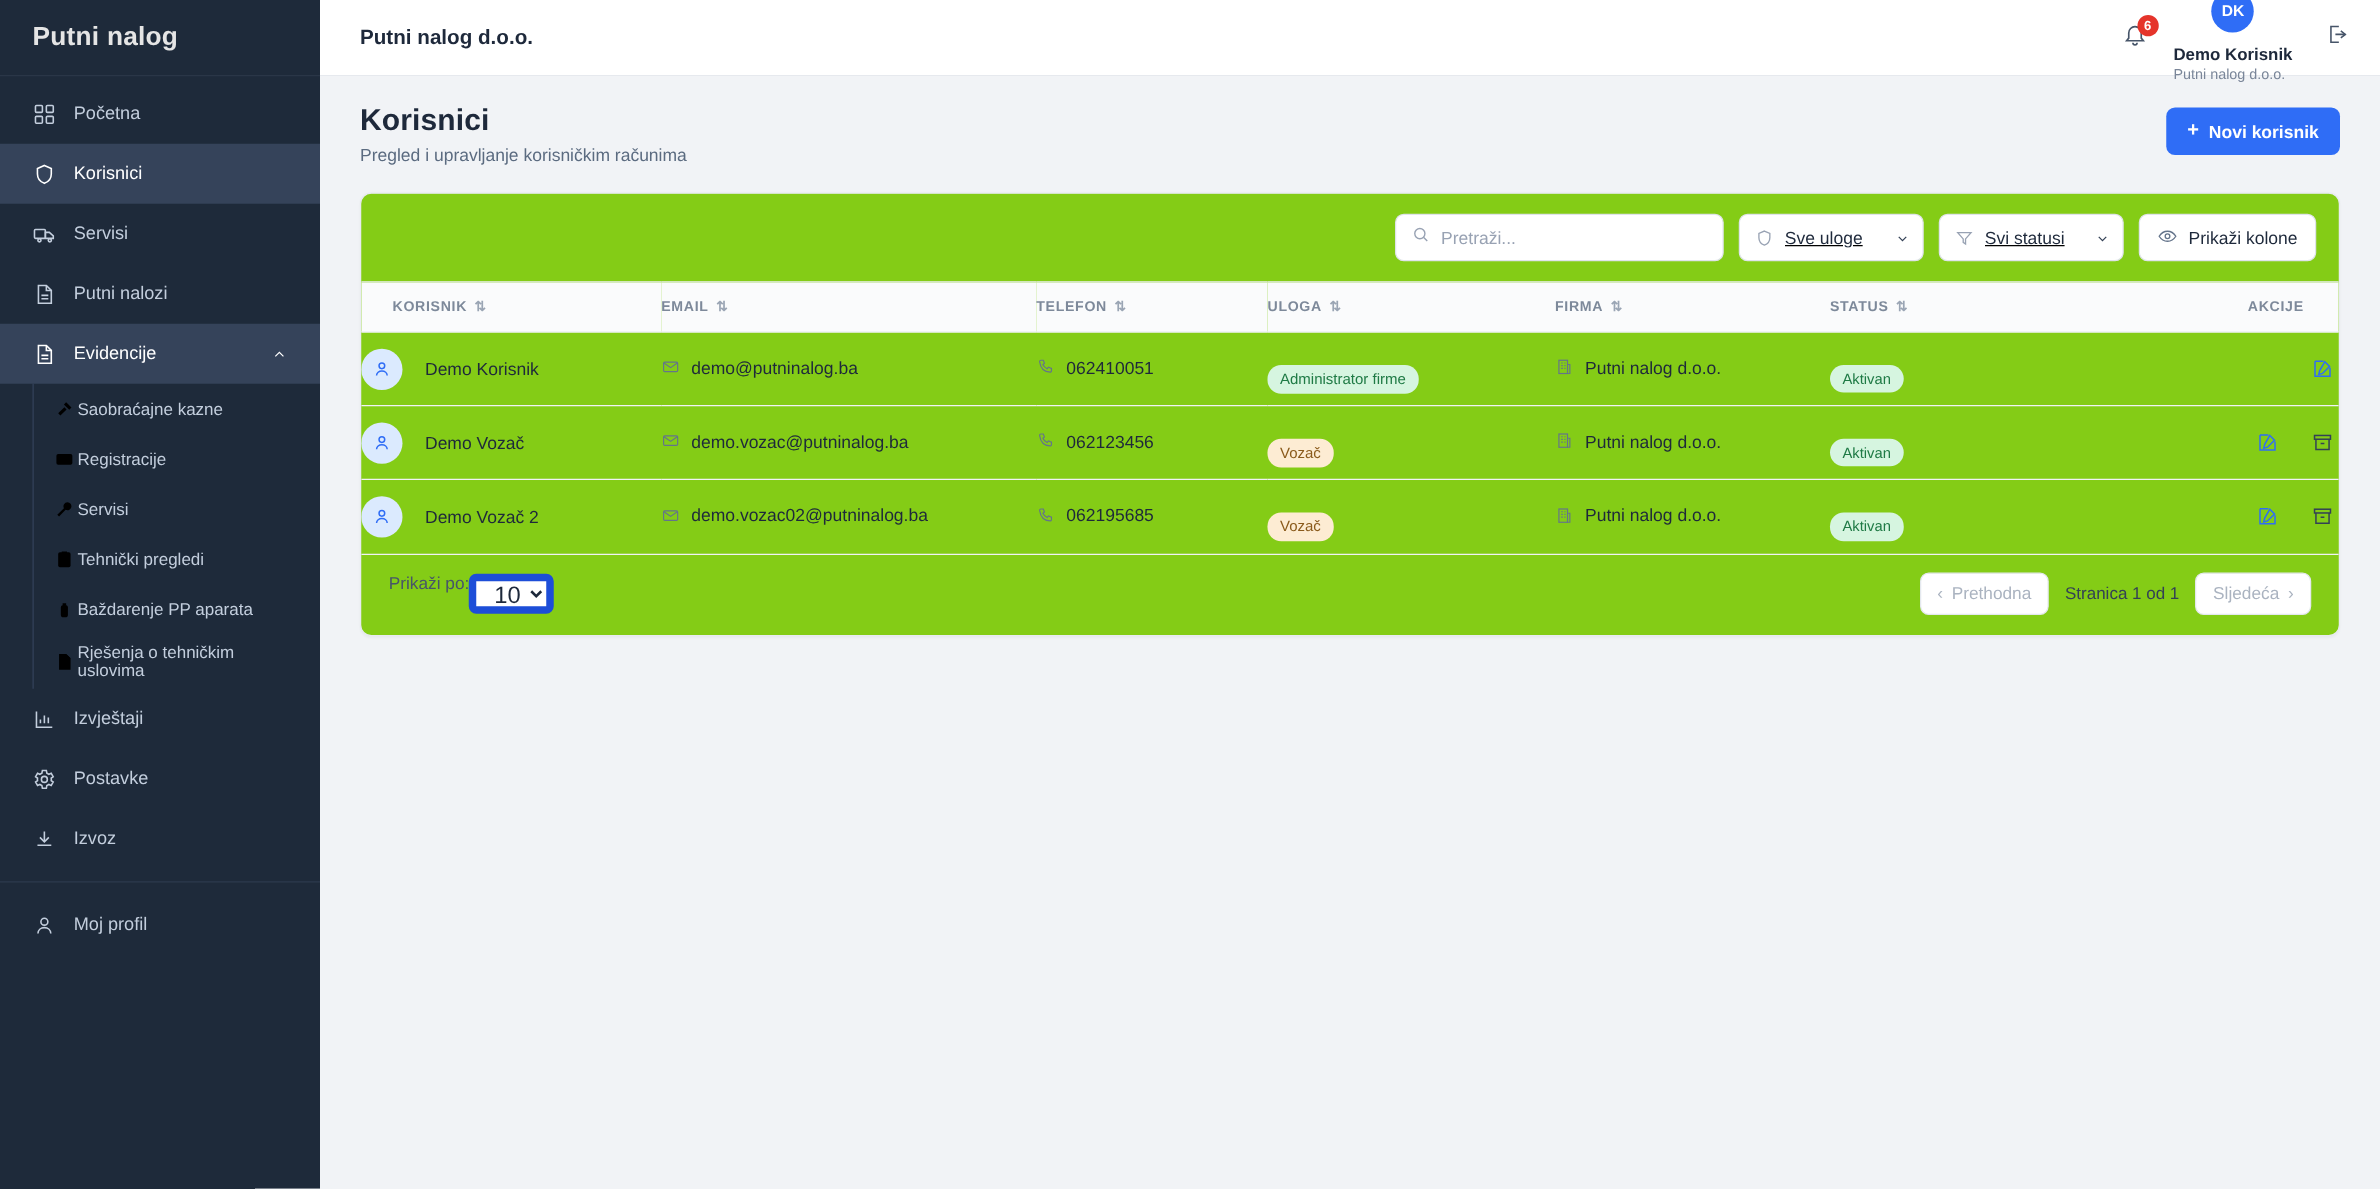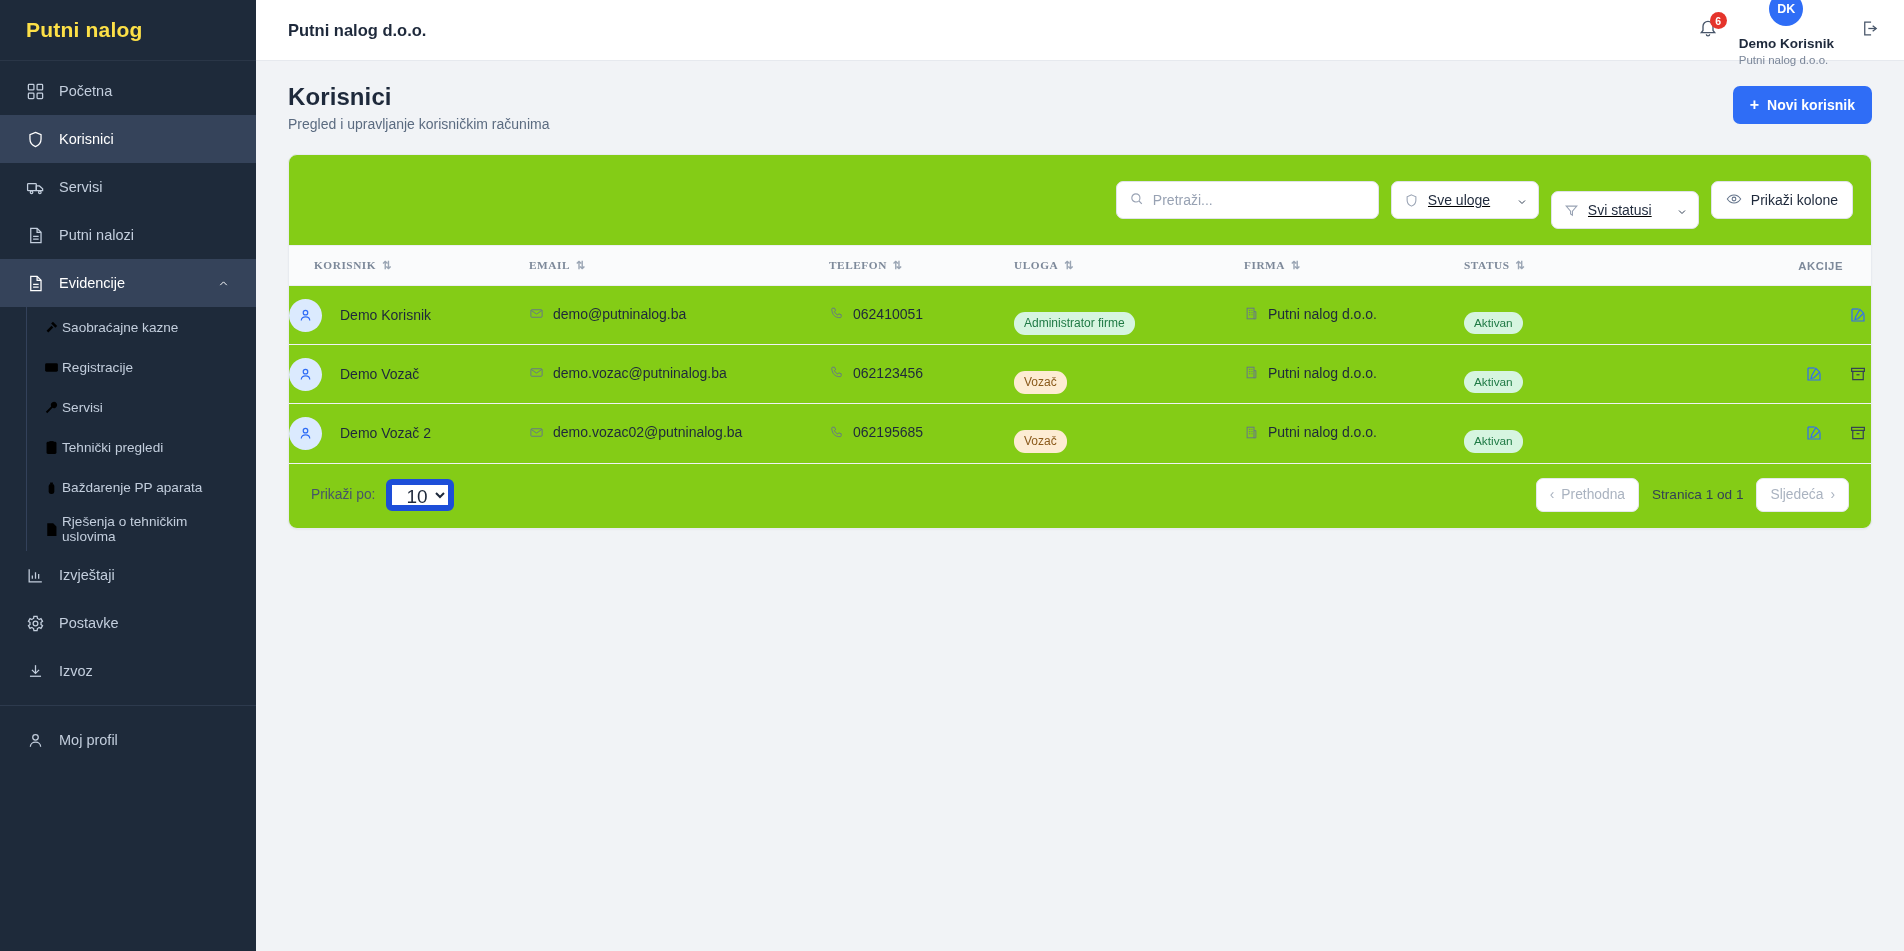--- a/index.html
+++ b/index.html
@@ -13,21 +13,21 @@
 
   
   .sidebar {
     width: 256px; flex: 0 0 256px; height: 951px;
     background: #1e2a3a; color: #cbd5e1;
     display: flex; flex-direction: column;
     overflow: hidden;
   }
   .sb-brand {
     height: 61px; display: flex; align-items: center;
-    padding: 0 26px; color: #fde047;
+    padding: 0 26px; color: #e5e5e5;
     font-size: 21px; font-weight: bold;
     border-bottom: 1px solid #2a3647;
     letter-spacing: .2px;
   }
   .sb-nav { padding-top: 6px; flex: 1 1 auto; overflow: hidden; }
   .sb-item {
     display: flex; align-items: center; gap: 14px;
     height: 48px; padding: 0 26px;
     font-size: 14.5px; color: #c3cedd;
     cursor: pointer; position: relative;
@@ -121,39 +121,39 @@
   .sel-box select {
     border: none; outline: none; background: transparent;
     font-size: 14px; font-family: inherit; color: #1e293b;
     appearance: none; -webkit-appearance: none; cursor: pointer;
     padding-right: 22px;
   }
   .sel-arrow { margin-left: -20px; pointer-events: none; width: 12px; height: 12px; }
   .sel-arrow svg { width: 12px; height: 12px; stroke: #334155; fill: none; stroke-width: 2; }
   .role-sel { width: 148px; }
   .role-sel select { width: 118px; }
-  .status-sel { width: 148px; margin-top: 20px; }
+  .status-sel { width: 148px; }
   .status-sel select { width: 118px; }
   .btn-ghost {
     height: 38px; border: 1px solid #dfe3ea; border-radius: 7px;
     background: #fff; display: flex; align-items: center; gap: 9px;
     padding: 0 14px; font-size: 14px; font-family: inherit; color: #1e293b;
     cursor: pointer;
   }
   .btn-ghost svg { width: 16px; height: 16px; stroke: #64748b; fill: none; stroke-width: 1.6; }
 
   table.grid { width: 100%; border-collapse: collapse; }
   table.grid thead th {
     background: #fafbfc;
     border-top: 1px solid #eceff3; border-bottom: 1px solid #eceff3;
     font-size: 11.3px; font-weight: bold; color: #7d899a;
     letter-spacing: .55px; text-align: left;
     padding: 12px 0; height: 40px; white-space: nowrap;
   }
-  table.grid thead th .th-in { display: inline-flex; align-items: flex-start; gap: 6px; cursor: pointer; font-family: Liberation Serif, serif; }
+  table.grid thead th .th-in { display: inline-flex; align-items: center; gap: 6px; cursor: pointer; }
   .sort-ico { font-size: 11px; color: #9aa5b4; letter-spacing: -1px; }
   table.grid tbody td {
     border-bottom: 1px solid #f0f2f5;
     padding: 0; height: 59px;
     font-size: 14px; color: #1e293b; vertical-align: middle;
   }
   tbody tr:last-child td { border-bottom: none; }
   .c-user { padding-left: 25px; }
   .cell-user { display: flex; align-items: center; gap: 18px; }
   .avatar-sm {
@@ -179,21 +179,21 @@
   }
   .act-btn svg { width: 18px; height: 18px; fill: none; stroke-width: 1.6; }
   .act-edit svg { stroke: #2f6df6; }
   .act-arch svg { stroke: #334155; }
 
   .pager {
     display: flex; align-items: center;
     padding: 14px 22px 16px 22px;
     border-top: 1px solid #f0f2f5;
   }
-  .pager-left { display: flex; align-items: center; gap: 11px; font-size: 13.8px; color: #475569; }
+  .pager-left { display: flex; font-size: 13.8px; color: #475569; }
   .pager-left select {
     height: 32px; width: 68px; border: 6px solid #1d4ed8; border-radius: 6px;
     font-size: 19px; font-family: inherit; color: #1e293b;
     background: #fff; padding-left: 10px; cursor: pointer;
   }
   .pager-right { margin-left: auto; display: flex; align-items: center; gap: 13px; }
   .pg-btn {
     height: 34px; padding: 0 13px; border: 1px solid #e4e8ee; border-radius: 7px;
     background: #fff; color: #aab3c0; font-size: 13.8px; font-family: inherit;
     display: inline-flex; align-items: center; gap: 7px; cursor: default;

